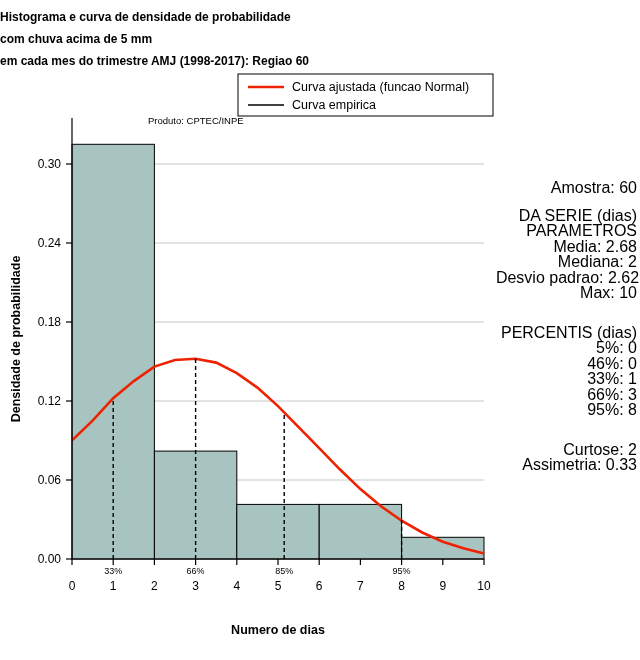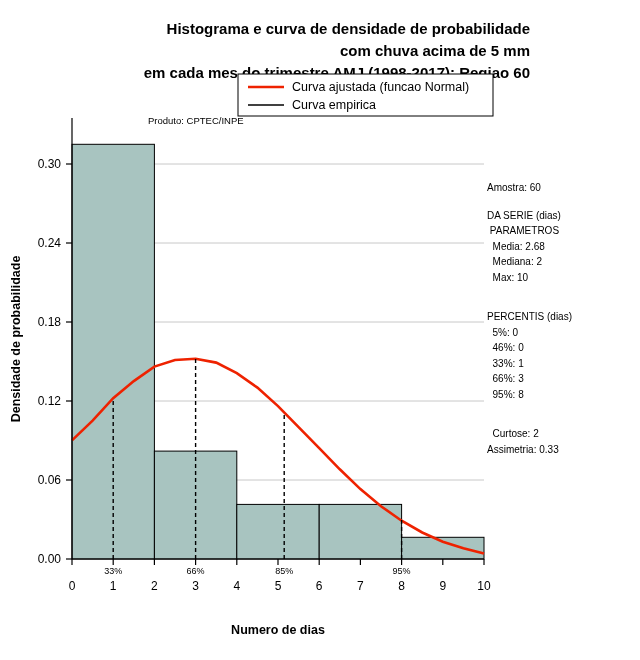--- a/index.html
+++ b/index.html
@@ -15,25 +15,25 @@
     overflow: hidden;
   }
   #root {
     position: relative;
     width: 640px;
     height: 660px;
   }
   .title-block {
     position: absolute;
     left: 0;
-    top: 18px;
+    top: 6px;
     width: 530px;
-    text-align: right;
+    text-align: left;
     font-weight: bold;
-    font-size: 15px;
+    font-size: 12px;
     line-height: 22px;
   }
   .title-line {
     display: block;
   }
   svg {
     position: absolute;
     left: 0;
     top: 0;
   }
@@ -51,22 +51,23 @@
     font-size: 9.5px;
   }
   .pct-label {
     font-size: 9px;
   }
   .side-stats {
     position: absolute;
     left: 487px;
     top: 180px;
     width: 150px;
-    font-size: 10px;
+    font-size: 16px;
     line-height: 15.5px;
+    text-align: right;
   }
   .side-stats div { white-space: pre; }
   .stats-gap { height: 12px; }
 </style>
 </head>
 <body>
 
 <div id="root">
 
   <div class="title-block">
@@ -173,20 +174,21 @@
     <text class="small-note" x="148" y="124">Produto: CPTEC/INPE</text>
   </svg>
 
   <div class="side-stats">
     <div>Amostra: 60</div>
     <div class="stats-gap"></div>
     <div>DA SERIE (dias)</div>
     <div> PARAMETROS</div>
     <div>  Media: 2.68</div>
     <div>  Mediana: 2</div>
+    <div>  Desvio padrao: 2.62</div>
     <div>  Max: 10</div>
     <div class="stats-gap"></div>
     <div class="stats-gap"></div>
     <div>PERCENTIS (dias)</div>
     <div>  5%: 0</div>
     <div>  46%: 0</div>
     <div>  33%: 1</div>
     <div>  66%: 3</div>
     <div>  95%: 8</div>
     <div class="stats-gap"></div>

